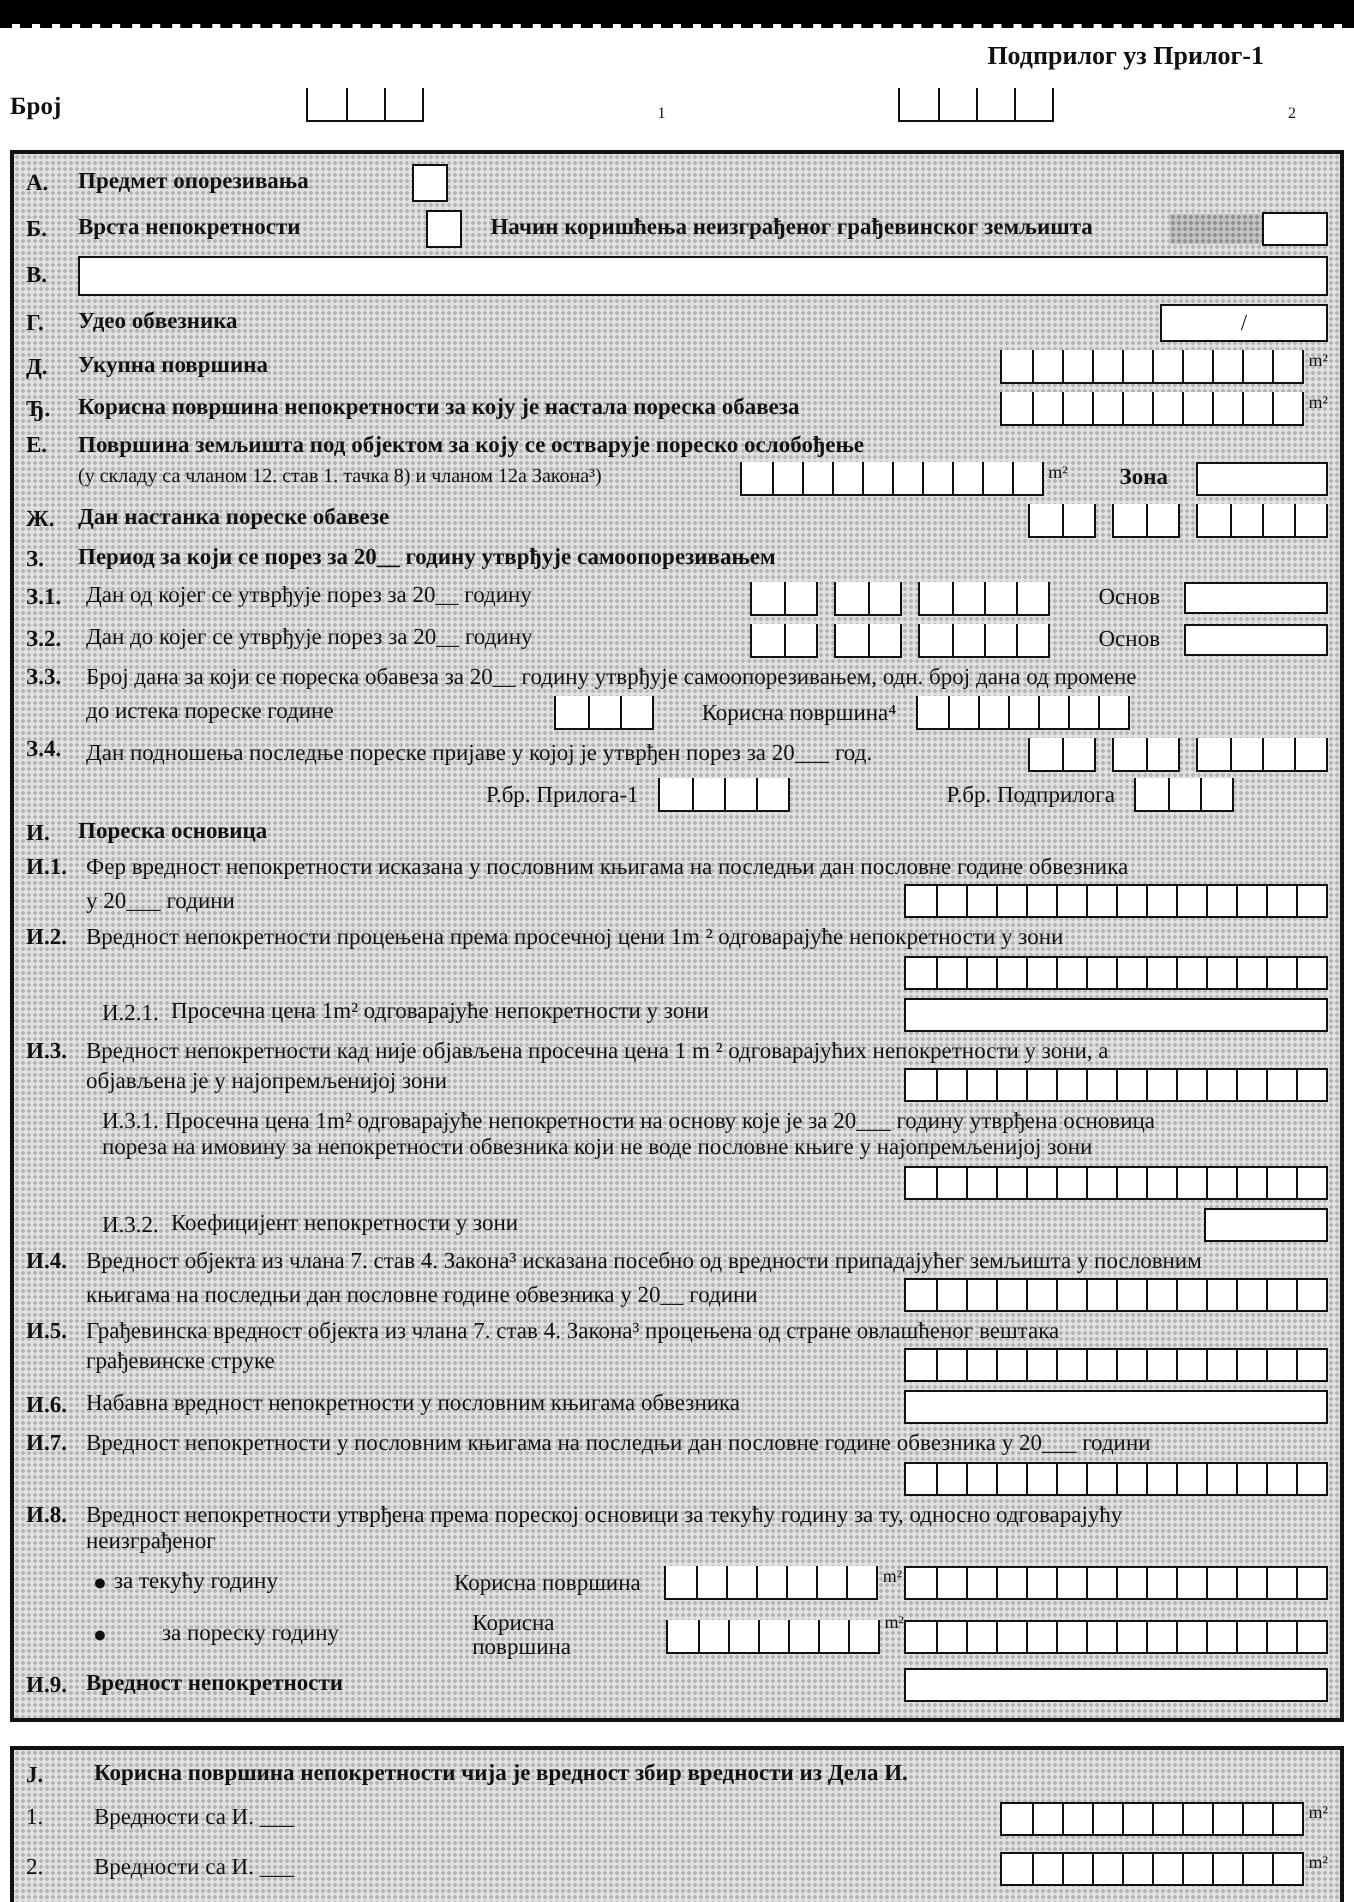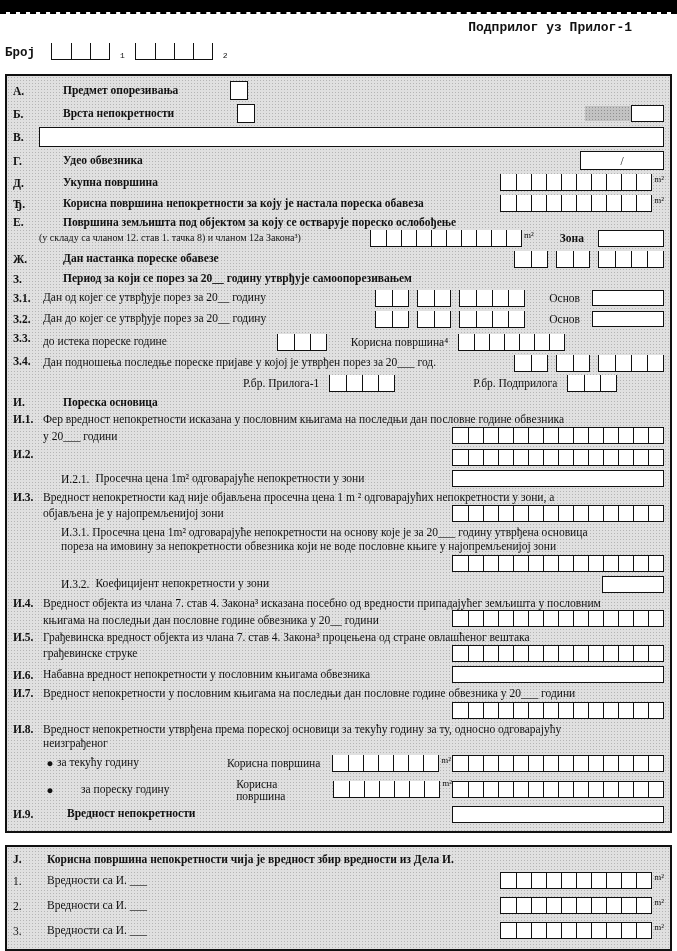--- a/index.html
+++ b/index.html
@@ -5,23 +5,23 @@
   * { margin:0; padding:0; box-sizing:border-box; }
   html,body { width:677px; }
   body {
     font-family:"Liberation Serif","DejaVu Serif",serif;
     font-size:11.5px; color:#111; background:#fff; width:677px;
   }
   .black-bar { height:12px; background:#000; }
   .dash-line { border-top:2px dashed #000; }
   .page { padding:0 5px; }
 
-  .doc-header { padding:6px 10px 4px 0;font-family:Liberation Mono, monospace; }
+  .doc-header { padding:6px 10px 4px 0; }
   .doc-title { text-align:right; font-weight:bold; font-size:13px; padding-right:30px; }
-  .broj-line { display:flex; justify-content:flex-start; align-items:flex-end; gap:10px; margin:8px 14px 8px 0; }
+  .broj-line { display:flex; justify-content:space-between; align-items:flex-end; gap:10px; margin:8px 14px 8px 0; }
   .broj-label { font-weight:bold; font-size:12.5px; margin-right:6px; }
 
   .comb { display:inline-flex; background:#fff; border:1.5px solid #111; height:17px; }
   .comb .cell { width:var(--cw,15px); border-left:1px solid #111; }
   .comb .cell:first-child { border-left:none; }
   .comb.open-top { border-top:none; border-left-width:1.5px; }
   sup { font-size:8px; }
 
   .hatch {
     background-color:#e0e0e0;
@@ -29,29 +29,29 @@
     background-size:3px 3px;
   }
   .main-box { border:2px solid #111; margin-top:2px; padding:3px 6px 6px 6px; }
   .jbox { border:2px solid #111; margin-top:12px; padding:4px 6px 6px 6px; }
 
   .frow { display:flex; align-items:center; padding:2px 0; position:relative; }
   .frow-top { align-items:flex-start; }
   .rid { font-weight:bold; width:26px; flex:none; }
   .rid-wide { font-weight:bold; width:30px; flex:none; }
   .lbl { line-height:1.2; }
-  .b { font-weight:bold;margin-left:24px; }
+  .b { font-weight:bold; }
   .small { font-size:10px; }
   .grow { flex:1; }
   .right { margin-left:auto; display:flex; align-items:center; }
 
   .whitebox { background:#fff; border:1.5px solid #111; height:19px; }
   .unit { font-size:9px; margin-left:2px; align-self:flex-start; }
   .gap8 { width:8px; }
-  .indent2 { margin-left:48px; }
+  .indent2 { margin-left:38px; }
   .bullet { width:14px; text-align:center; flex:none; }
   .two-line { display:flex; flex-direction:column; }
   .comb-line-right { display:flex; justify-content:flex-end; align-items:flex-start; margin-top:1px; }
 </style>
 </head>
 <body>
 
 <div class="black-bar"></div>
 <div class="dash-line"></div>
 
@@ -82,20 +82,21 @@
     <div class="frow">
       <span class="rid">А.</span>
       <span class="lbl b">Предмет опорезивања</span>
       <span class="whitebox" style="width:18px;margin-left:52px;"></span>
     </div>
 
     <div class="frow">
       <span class="rid">Б.</span>
       <span class="lbl b">Врста непокретности</span>
       <span class="whitebox" style="width:18px;margin-left:63px;"></span>
+      <span class="lbl b" style="margin-left:14px;">Начин коришћења неизграђеног грађевинског земљишта</span>
       <span class="right">
         <span style="width:46px;height:15px;background-color:#c2c2c2;background-image:radial-gradient(#909090 0.9px,transparent 1px);background-size:3px 3px;"></span>
         <span class="whitebox" style="width:33px;height:17px;"></span>
       </span>
     </div>
 
     <div class="frow">
       <span class="rid">В.</span>
       <span class="whitebox grow" style="height:20px;"></span>
     </div>
@@ -249,20 +250,21 @@
             <span class="cell"></span>
           </span>
         <span style="margin:0 12px 0 24px;">Основ</span>
         <span class="whitebox" style="width:72px;height:16px;"></span>
       </span>
     </div>
 
     <div class="frow frow-top">
       <span class="rid-wide">З.3.</span>
       <span class="two-line grow">
+        <span class="lbl">Број дана за који се пореска обавеза за 20__ годину утврђује самоопорезивањем, одн. број дана од промене</span>
         <span style="display:flex;align-items:center;margin-top:2px;">
           <span class="lbl">до истека пореске године</span>
           <span class="comb open-top" style="--cw:16px;margin-left:110px;">
               <span class="cell"></span>
               <span class="cell"></span>
               <span class="cell"></span>
             </span>
           <span style="margin:0 10px 0 24px;">Корисна површина⁴</span>
           <span class="comb open-top">
               <span class="cell"></span>
@@ -346,20 +348,21 @@
               <span class="cell"></span>
               <span class="cell"></span>
             </span>
         </span>
       </span>
     </div>
 
     <div class="frow frow-top">
       <span class="rid-wide">И.2.</span>
       <span class="two-line grow">
+        <span class="lbl">Вредност непокретности  процењена према просечној цени  1m ² одговарајуће непокретности у зони</span>
         <span class="comb-line-right">
             <span class="comb">
               <span class="cell"></span>
               <span class="cell"></span>
               <span class="cell"></span>
               <span class="cell"></span>
               <span class="cell"></span>
               <span class="cell"></span>
               <span class="cell"></span>
               <span class="cell"></span>

